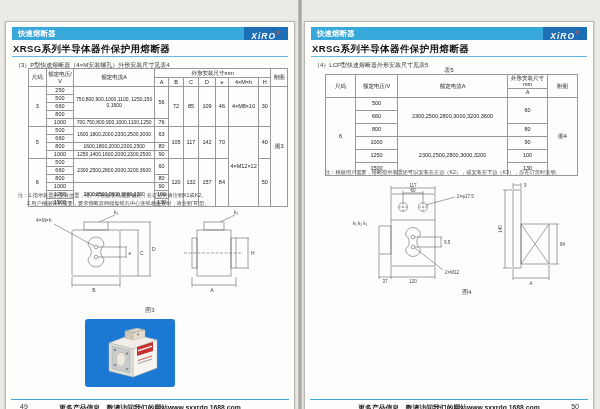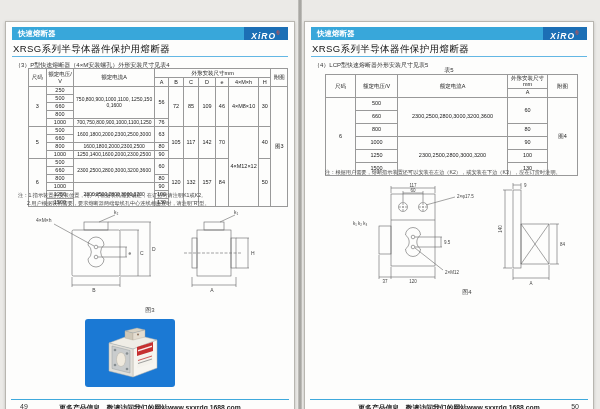--- a/index.html
+++ b/index.html
@@ -5,21 +5,21 @@
   html,body{margin:0;padding:0;}
   body{width:600px;height:409px;background:#d8d7d4;font-family:"Liberation Sans","DejaVu Sans",sans-serif;}
   .spread{position:relative;width:600px;height:409px;background:#ebeae7;overflow:hidden;}
   .spine{position:absolute;left:298px;top:0;width:4px;height:409px;background:linear-gradient(90deg,#c7c6c2,#9d9c98,#c7c6c2);}
   .page{position:absolute;top:21px;width:290px;height:393px;background:#fdfdfc;border:1px solid #b8b6b0;box-sizing:border-box;box-shadow:0 1px 3px rgba(0,0,0,.18);}
   .page.pl{left:5px;}
   .page.pr{left:304px;}
   .cyanbar{position:absolute;left:6px;right:6px;top:5px;height:13px;background:#38a7da;color:#fff;font-size:7.5px;font-weight:bold;line-height:13px;padding-left:6px;box-sizing:border-box;}
   .logo{position:absolute;right:0;top:0;height:13px;width:44px;background:#1c6fb5;color:#fff;text-align:center;font-style:italic;font-weight:bold;font-size:8.5px;line-height:13px;letter-spacing:1px;}
   .logo sup{color:#e74c3c;font-size:5px;}
-  .title{position:absolute;left:7px;top:21px;font-size:9.5px;font-weight:normal;color:#141414;letter-spacing:.4px;}
+  .title{position:absolute;left:7px;top:21px;font-size:9.5px;font-weight:bold;color:#141414;letter-spacing:.4px;}
   .rule{position:absolute;left:6px;right:6px;top:34px;border-top:1.5px solid #63b7e4;}
   .subtitle{position:absolute;left:9px;top:39px;font-size:6px;color:#333;}
   .tabcap{position:absolute;left:0;top:44px;width:100%;text-align:center;font-size:6px;color:#333;}
   table.spec{position:absolute;border-collapse:collapse;font-size:5.5px;color:#222;table-layout:fixed;}
   table.spec th,table.spec td{border:0.5px solid #999;padding:0 1px;text-align:center;font-weight:normal;line-height:1.15;word-break:break-all;}
   table.t4{left:22px;top:46px;width:260px;}
   table.t4 tbody td{height:7px;}
   table.t4 thead th{height:8px;}
   table.t5{left:20px;top:52px;width:252px;}
   table.t5 tbody td{height:12px;}

